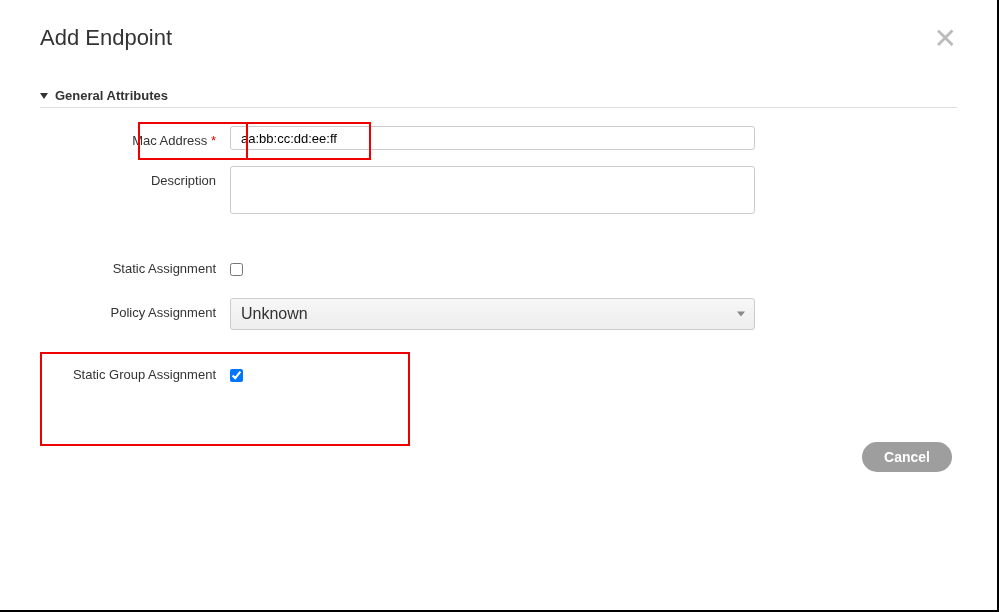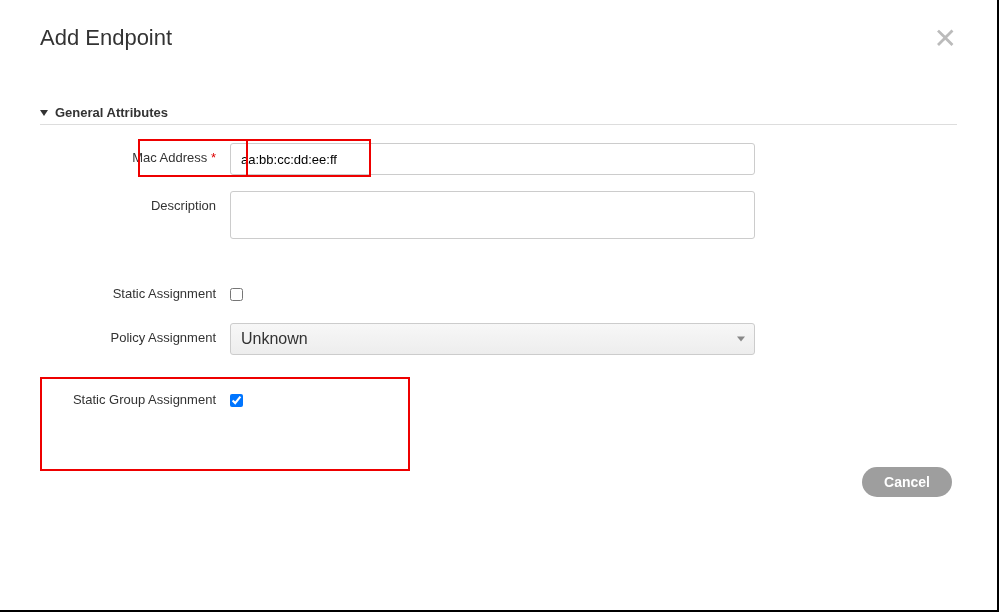--- a/index.html
+++ b/index.html
@@ -18,21 +18,21 @@
       border-right: 2px solid #000;
       border-bottom: 2px solid #000;
     }
     .modal {
       padding: 25px 40px 20px 40px;
     }
     .modal-header {
       display: flex;
       justify-content: space-between;
       align-items: flex-start;
-      margin-bottom: 52px;
+      margin-bottom: 35px;
     }
     .modal-title {
       font-size: 22px;
       font-weight: normal;
       color: #333;
     }
     .close-x {
       font-size: 28px;
       color: #bbb;
       cursor: pointer;
@@ -78,21 +78,21 @@
       padding-right: 14px;
       font-size: 13px;
       color: #333;
       padding-top: 7px;
       flex-shrink: 0;
     }
     .form-label .required {
       color: #d00;
     }
     .text-input {
-      height: 32px;
+      height: 24px;
       border: 1px solid #ccc;
       border-radius: 3px;
       padding: 8px 10px;
       font-size: 13px;
       background: #fff;
       outline: none;
     }
     .text-input.mac {
       width: 525px;
     }

